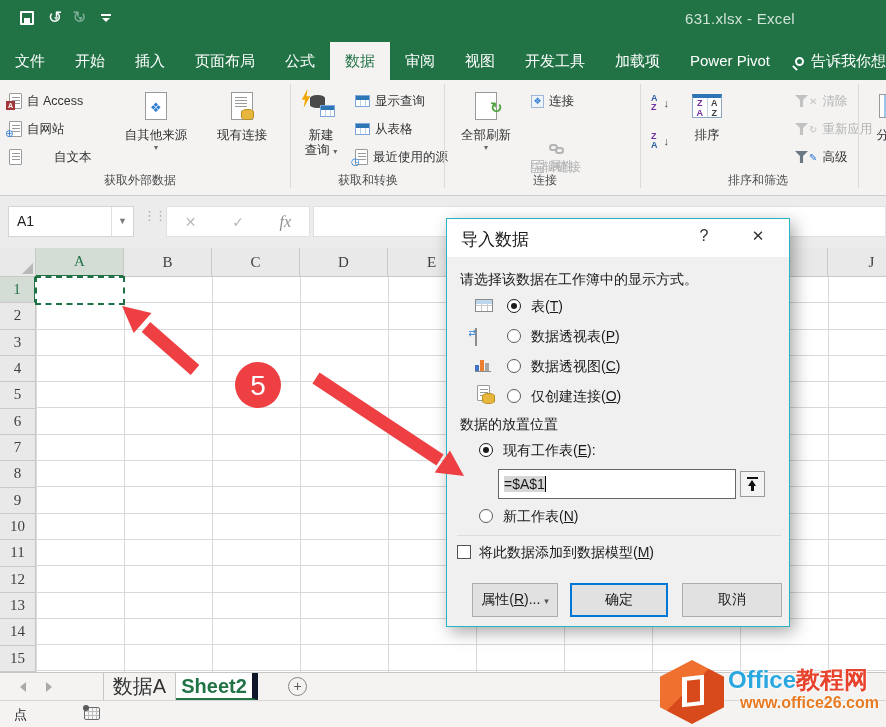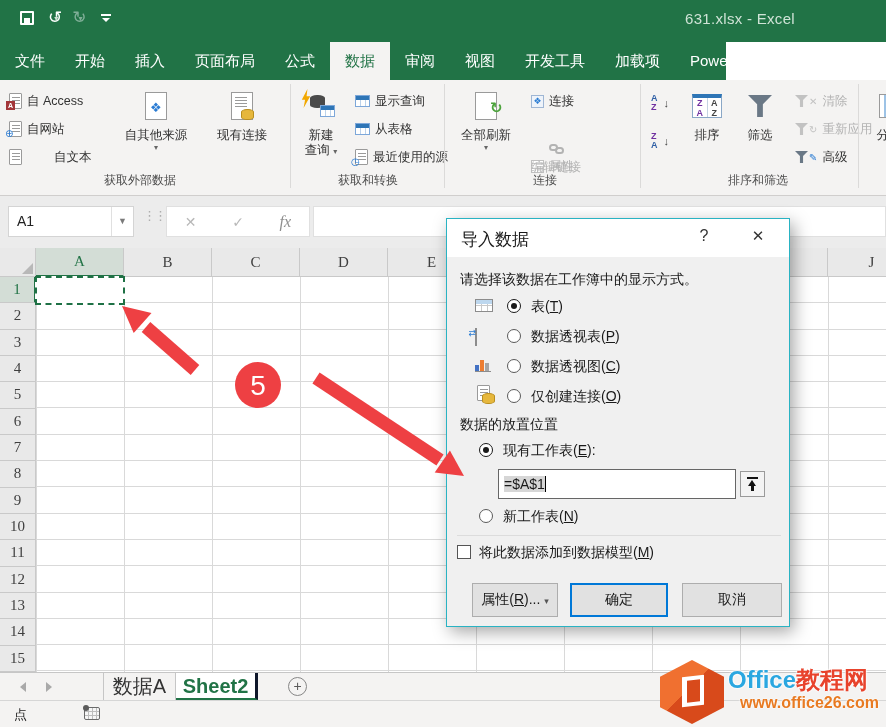--- a/index.html
+++ b/index.html
@@ -14,21 +14,21 @@
   .qat .dis{color:#7fae97;}
   .save-ic{width:14px;height:14px;border:2px solid #fff;border-radius:1px;position:relative;}
   .save-ic:after{content:"";position:absolute;left:2px;bottom:0;width:6px;height:5px;background:#fff;}
   .mini-arrow{font-size:8px;color:#cfe3d6;margin-left:-8px;}
   .qat-caret{width:10px;height:8px;border-top:2px solid #fff;position:relative;margin-left:4px;}
   .qat-caret:after{content:"";position:absolute;left:1px;top:2px;border:4px solid transparent;border-top-color:#fff;}
   .wintitle{position:absolute;left:620px;top:10px;width:240px;text-align:center;
             color:#cfe3d6;font-size:15px;letter-spacing:.3px;}
 
   
-  .tabrow{position:absolute;left:0;top:42px;width:726px;height:38px;background:#217346;display:flex;align-items:stretch;}
+  .tabrow{position:absolute;left:0;top:42px;width:886px;height:38px;background:#217346;display:flex;align-items:stretch;}
   .rtab{color:#fff;font-size:15px;line-height:38px;padding:0 15px;white-space:nowrap;cursor:default;}
   .rtab.active{background:#f4f3f2;color:#217346;}
   .tellme{display:flex;align-items:center;color:#fff;font-size:15px;gap:7px;padding-left:10px;white-space:nowrap;overflow:hidden;}
   .search-ic{width:9px;height:9px;border:2px solid #fff;border-radius:50%;position:relative;flex:0 0 auto;}
   .search-ic:after{content:"";position:absolute;left:-5px;top:8px;width:6px;height:2px;background:#fff;transform:rotate(45deg);}
 
   
   .ribbon{position:absolute;left:0;top:80px;width:886px;height:116px;background:#f4f3f2;border-bottom:1px solid #d0cecd;}
   .gsep{position:absolute;top:4px;height:104px;width:1px;background:#dbdad9;}
   .glabel{position:absolute;top:92px;height:18px;font-size:12px;color:#4c4c4c;text-align:center;}
@@ -106,21 +106,21 @@
 
   
   .sheetbar{position:absolute;left:0;top:672px;width:886px;height:28px;background:#f4f3f2;border-top:1px solid #c6c6c6;}
   .navarr{position:absolute;top:9px;width:0;height:0;border-top:5px solid transparent;border-bottom:5px solid transparent;}
   .navarr.left{left:20px;border-right:6px solid #a9a9a9;}
   .navarr.right{left:46px;border-left:6px solid #a9a9a9;}
   .tabdiv{position:absolute;left:103px;top:0;width:1px;height:27px;background:#c6c6c6;}
   .stab{position:absolute;top:0;height:27px;line-height:26px;text-align:center;font-size:20px;color:#333;}
   .stab.t1{left:104px;width:72px;border-right:1px solid #c6c6c6;}
   .stab.t2{left:176px;width:82px;background:#fff;color:#217346;font-weight:bold;
-           border-right:3px solid #0f172a;border-bottom:2px solid #217346;}
+           border-right:6px solid #0f172a;border-bottom:2px solid #217346;}
   .addsheet{position:absolute;left:288px;top:4px;width:19px;height:19px;border:1px solid #868686;border-radius:50%;
             color:#595959;font-size:14px;line-height:17px;text-align:center;}
 
   
   .statusbar{position:absolute;left:0;top:700px;width:886px;height:27px;background:#f4f3f2;border-top:1px solid #d6d6d6;}
   .stmode{position:absolute;left:14px;top:5px;font-size:13px;color:#222;}
   .macro-ic{position:absolute;left:84px;top:6px;width:16px;height:13px;border:1px solid #6a6a6a;border-radius:2px;
             background:repeating-linear-gradient(to right,transparent 0 3px,#bdbdbd 3px 4px),
                        repeating-linear-gradient(to bottom,transparent 0 3px,#bdbdbd 3px 4px),#f6f6f6;}
   .macro-ic:after{content:"";position:absolute;left:-2px;top:-3px;width:6px;height:6px;border-radius:50%;background:#5b5b5b;}
@@ -339,26 +339,20 @@
     </div>
     <div class="lbtn" style="left:682px;width:50px;">
       <div class="lic">
           <span class="sortbox">
             <span class="c1">Z<br>A</span>
             <span>A<br>Z</span>
           </span>
         </div>
       <div class="t1">排序</div>
     </div>
-    <div class="lbtn" style="left:736px;width:48px;">
-      <div class="lic">
-          <span class="funnel"></span>
-        </div>
-      <div class="t1">筛选</div>
-    </div>
     <div class="sbtn dis" style="left:792px;top:8px;">
       <span class="funnel sm"></span>
       <span class="fun-ov" style="color:#c2c2c2;">✕</span>
       <span>清除</span>
     </div>
     <div class="sbtn dis" style="left:792px;top:36px;">
       <span class="funnel sm"></span>
       <span class="fun-ov" style="color:#c2c2c2;">↻</span>
       <span>重新应用</span>
     </div>

